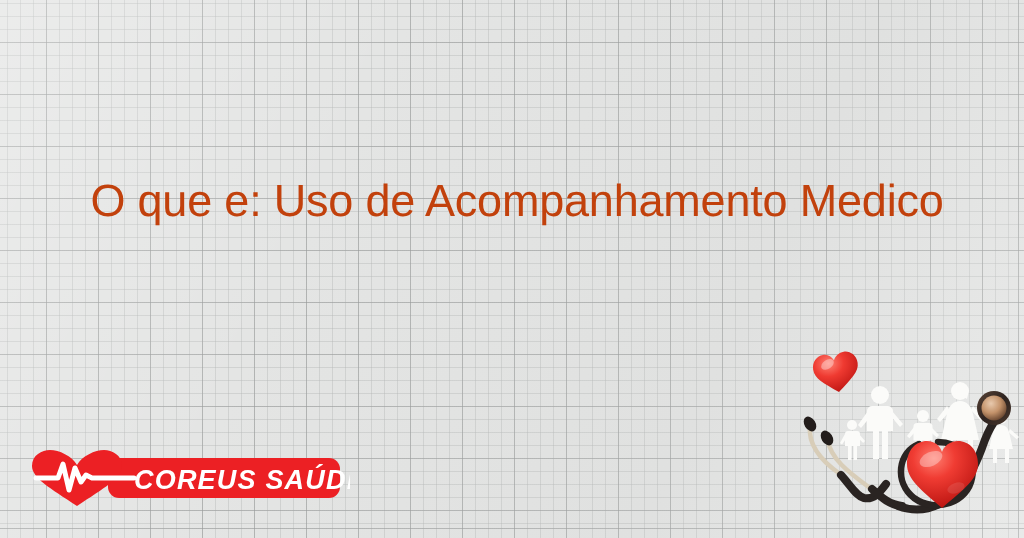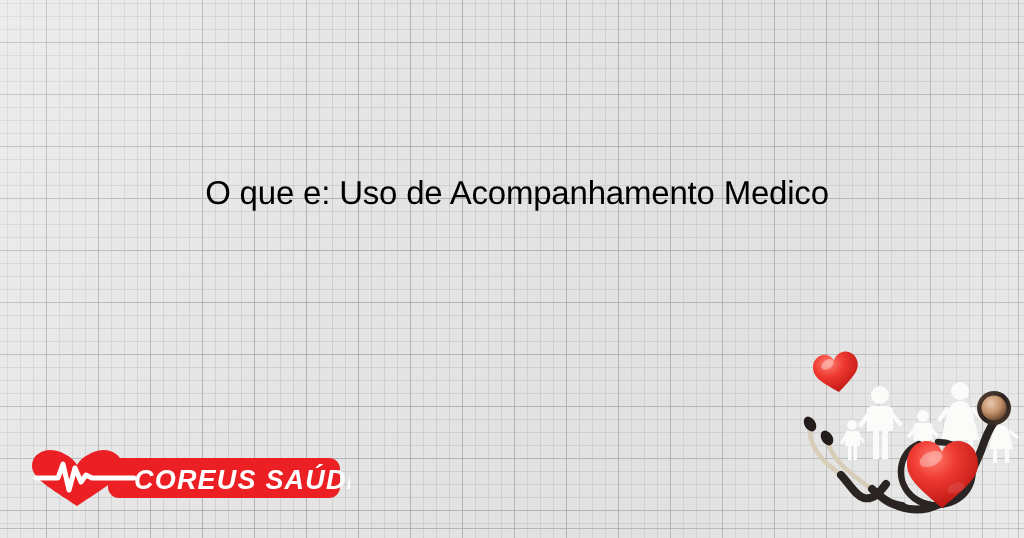--- a/index.html
+++ b/index.html
@@ -56,22 +56,22 @@
     pointer-events: none;
   }
 
   
   .title-block {
     position: absolute;
     left: 52px;
     top: 172px;
     width: 930px;
     text-align: center;
-    color: #000000;
-    font-size: 33px;
+    color: #c2410c;
+    font-size: 45px;
     line-height: 1.30;
     font-weight: 400;
     letter-spacing: -0.2px;
     white-space: pre-wrap;
     text-rendering: geometricPrecision;
   }
 
   
   .brand {
     position: absolute;

